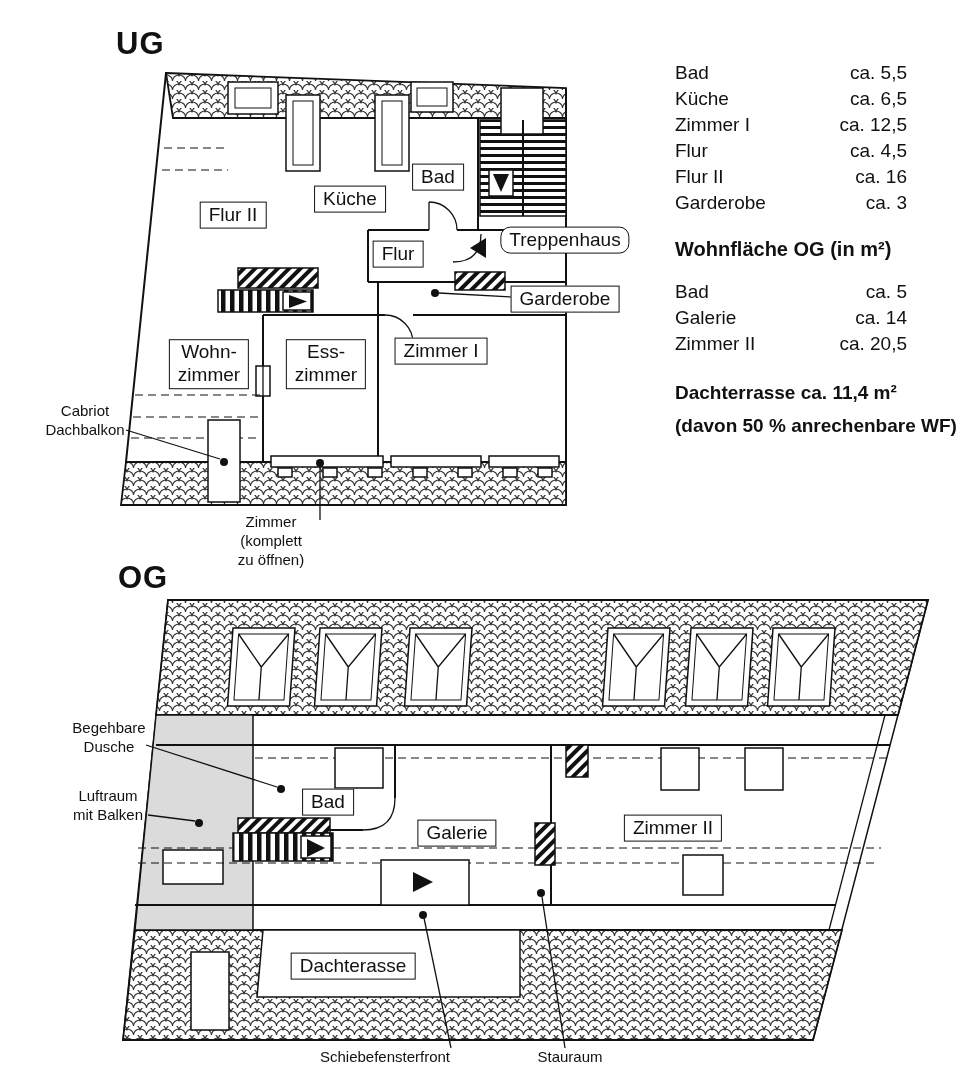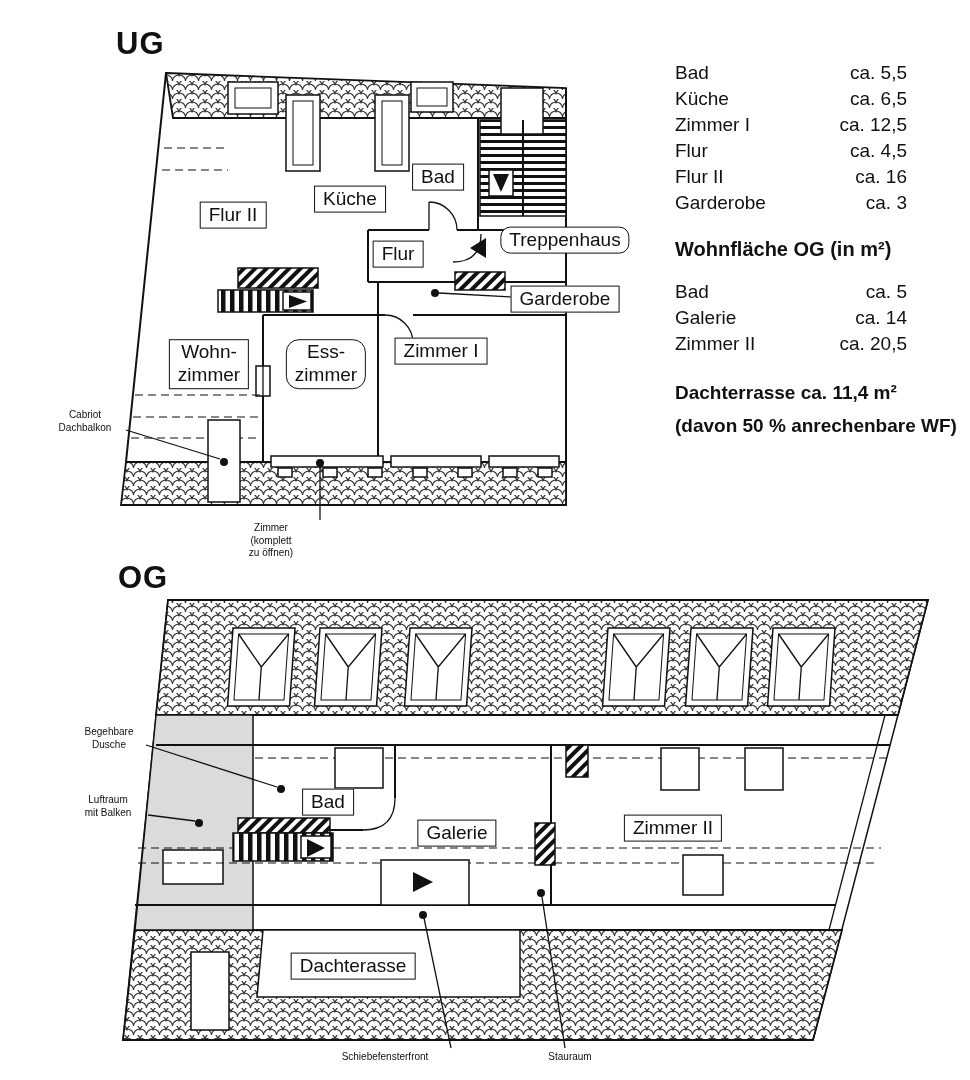--- a/index.html
+++ b/index.html
@@ -15,21 +15,21 @@
   .white { fill:#fff; stroke:#111; stroke-width:1.5; }
   .thinrect { fill:none; stroke:#111; stroke-width:1; }
   .blk   { fill:#111; stroke:none; }
   .gray  { fill:#dbdbdb; stroke:#111; stroke-width:1.5; }
 
   .floor-title { position:absolute; font-size:31px; font-weight:700; letter-spacing:1px; }
   .room-label { position:absolute; transform:translate(-50%,-50%);
     background:#fff; border:1px solid #111; padding:1px 8px;
     font-size:19px; line-height:1.2; text-align:center; white-space:pre-line; }
   .annot { position:absolute; transform:translate(-50%,-50%);
-    font-size:10px; line-height:1.25; text-align:center; white-space:pre-line; }
+    font-size:15px; line-height:1.25; text-align:center; white-space:pre-line; }
 
   .legend { position:absolute; left:652px; top:60px; width:305px; }
   .legend-heading { font-size:20px; font-weight:700; margin-bottom:18px; }
   .legend-row { display:flex; justify-content:space-between; width:232px;
     font-size:19px; line-height:26px; }
   .legend-block { margin-bottom:22px; }
   .terrace-note { font-size:19px; font-weight:700; line-height:27px; margin-top:6px; }
 </style>
 </head>
 <body>
@@ -243,21 +243,21 @@
   <div class="floor-title" style="left:95px; top:560px;">OG</div>
 
   <div class="room-label" style="left:210px; top:215px;">Flur II</div>
   <div class="room-label" style="left:327px; top:199px;">Küche</div>
   <div class="room-label" style="left:415px; top:177px;">Bad</div>
   <div class="room-label" style="left:542px; top:240px;border-radius:10px;">Treppenhaus</div>
   <div class="room-label" style="left:375px; top:254px;">Flur</div>
   <div class="room-label" style="left:542px; top:299px;">Garderobe</div>
   <div class="room-label" style="left:186px; top:364px;">Wohn-
 zimmer</div>
-  <div class="room-label" style="left:303px; top:364px;border-radius:13px;">Ess-
+  <div class="room-label" style="left:303px; top:364px;">Ess-
 zimmer</div>
   <div class="room-label" style="left:418px; top:351px;">Zimmer I</div>
   <div class="annot" style="left:62px; top:421px;">Cabriot
 Dachbalkon</div>
   <div class="annot" style="left:248px; top:541px;">Zimmer
 (komplett
 zu öffnen)</div>
 
   <div class="room-label" style="left:305px; top:802px;">Bad</div>
   <div class="room-label" style="left:434px; top:833px;">Galerie</div>

